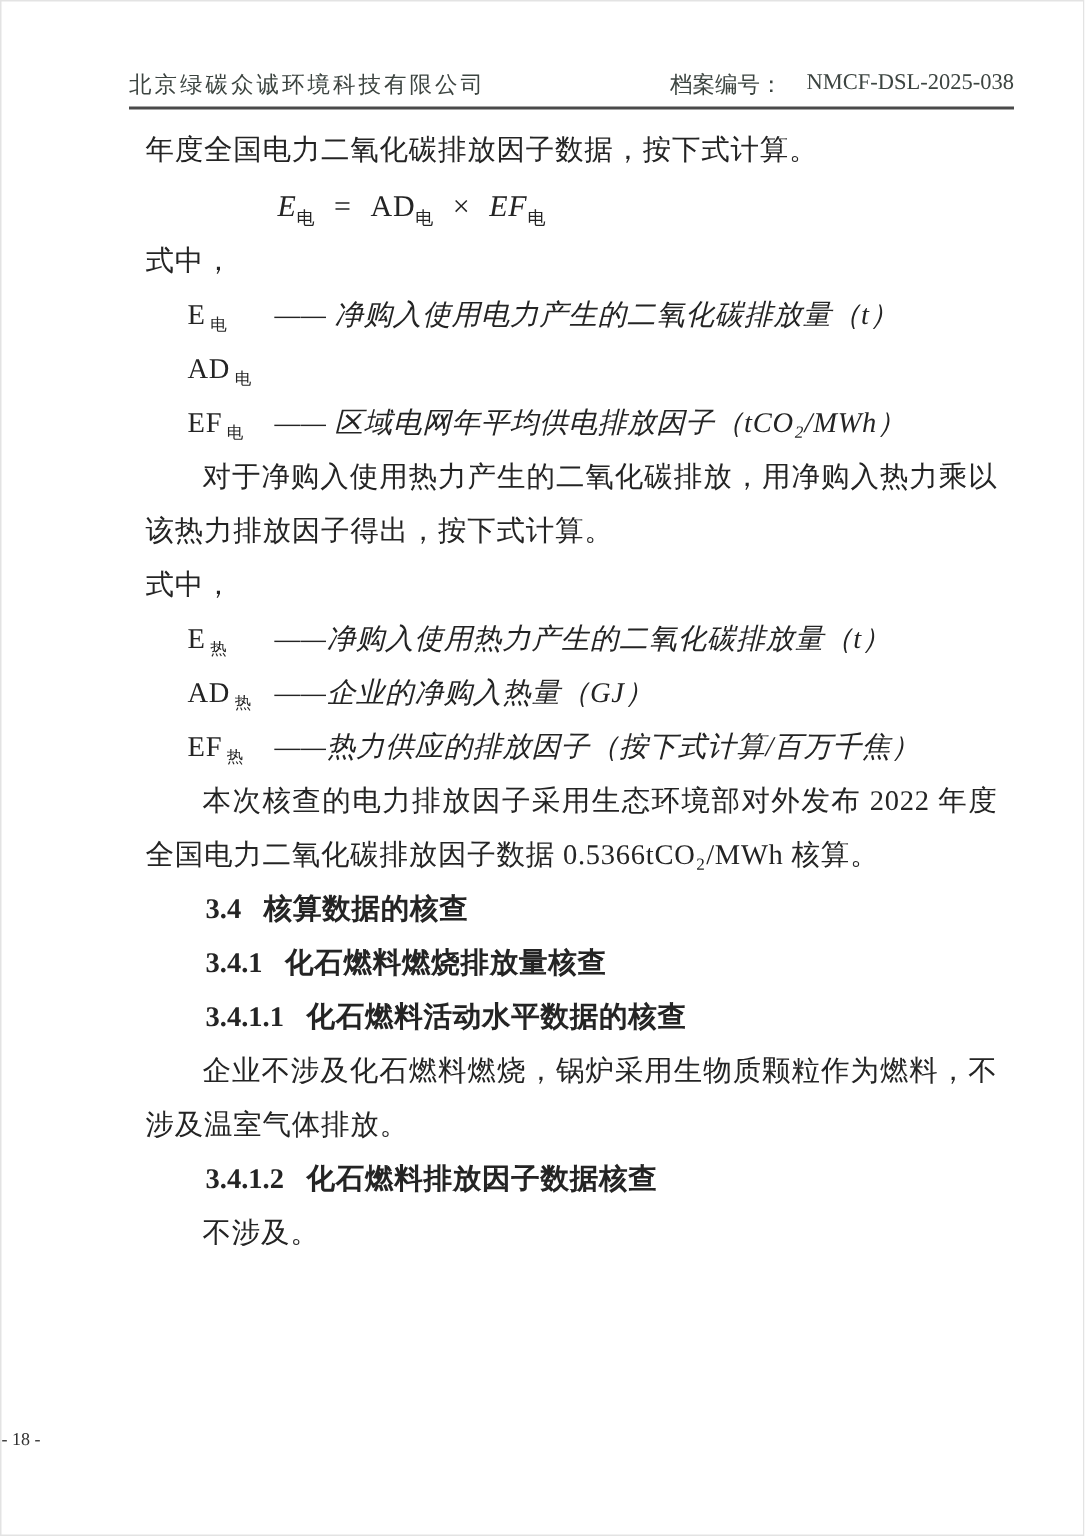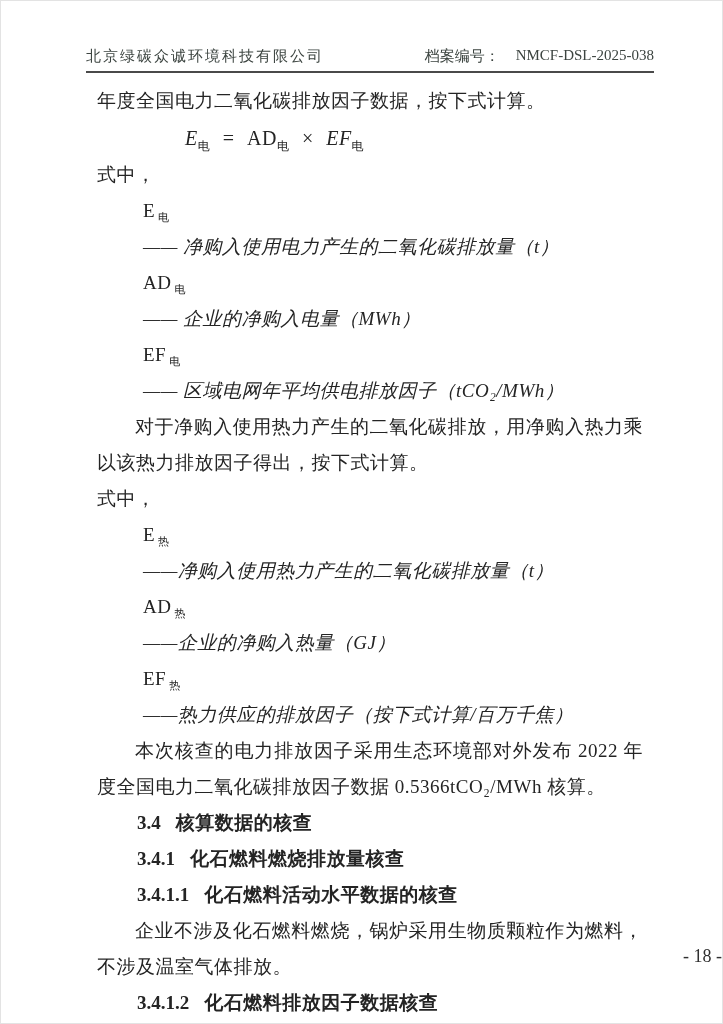--- a/index.html
+++ b/index.html
@@ -8,21 +8,21 @@
     background: #ffffff;
   }
   .page {
     position: relative;
     width: 723px;
     height: 1024px;
     margin: 0 auto;
     background: #ffffff;
     box-sizing: border-box;
     border: 1px solid #e3e3e3;
-    padding: 0 79px 0 96px;
+    padding: 0 57px 0 96px;
     font-family: "Liberation Serif", "DejaVu Serif", serif;
     color: #242424;
     overflow: hidden;
   }
   .hdr {
     display: flex;
     justify-content: space-between;
     align-items: flex-end;
     padding-top: 46px;
     padding-bottom: 5px;
@@ -53,23 +53,22 @@
   .formula .up { font-style: normal; }
   .formula .op { padding: 0 7px; }
   .formula sub {
     font-size: 12px;
     line-height: 0;
     vertical-align: -5px;
   }
   .formula sub.deep { vertical-align: -9px; font-style: italic; }
   .defrow {
     display: flex;
-    margin-left: 46px;
+    margin-left: 28px;
     text-indent: 0;
-    flex-direction: column;
   }
   .defrow .sym { min-width: 58px; white-space: nowrap; }
   .defrow .sym sub {
     font-size: 11px;
     line-height: 0;
     vertical-align: -4px;
     margin-left: 3px;
   }
   .defrow .desc { flex: 1; font-style: italic; }
   .h {
@@ -78,22 +77,22 @@
     margin: 0;
     line-height: 36px;
     letter-spacing: 0.5px;
   }
   .h .hnum { margin-right: 15px; letter-spacing: 0; margin-left: 40px; }
   .ftr {
     position: absolute;
     left: 0;
     right: 0;
     bottom: 56px;
-    text-align: right;
-    font-size: 18px;
+    text-align: left;
+    font-size: 12px;
     color: #303030;
   }
 </style>
 </head>
 <body>
 
 <div class="page">
 
   <header class="hdr">
     <span class="company">北京绿碳众诚环境科技有限公司</span>
@@ -116,21 +115,20 @@
     </div>
 
     <p class="para noindent">式中，</p>
 
     <div class="defrow">
       <span class="sym"><span>E</span><sub>电</sub></span>
       <span class="desc">—— 净购入使用电力产生的二氧化碳排放量（t）</span>
     </div>
     <div class="defrow">
       <span class="sym"><span>AD</span><sub>电</sub></span>
-      <span class="desc">—— 企业的净购入电量（MWh）</span>
     </div>
     <div class="defrow">
       <span class="sym"><span>EF</span><sub>电</sub></span>
       <span class="desc">—— 区域电网年平均供电排放因子（tCO₂/MWh）</span>
     </div>
 
     <p class="para">对于净购入使用热力产生的二氧化碳排放，用净购入热力乘以该热力排放因子得出，按下式计算。</p>
 
 
     <p class="para noindent">式中，</p>

